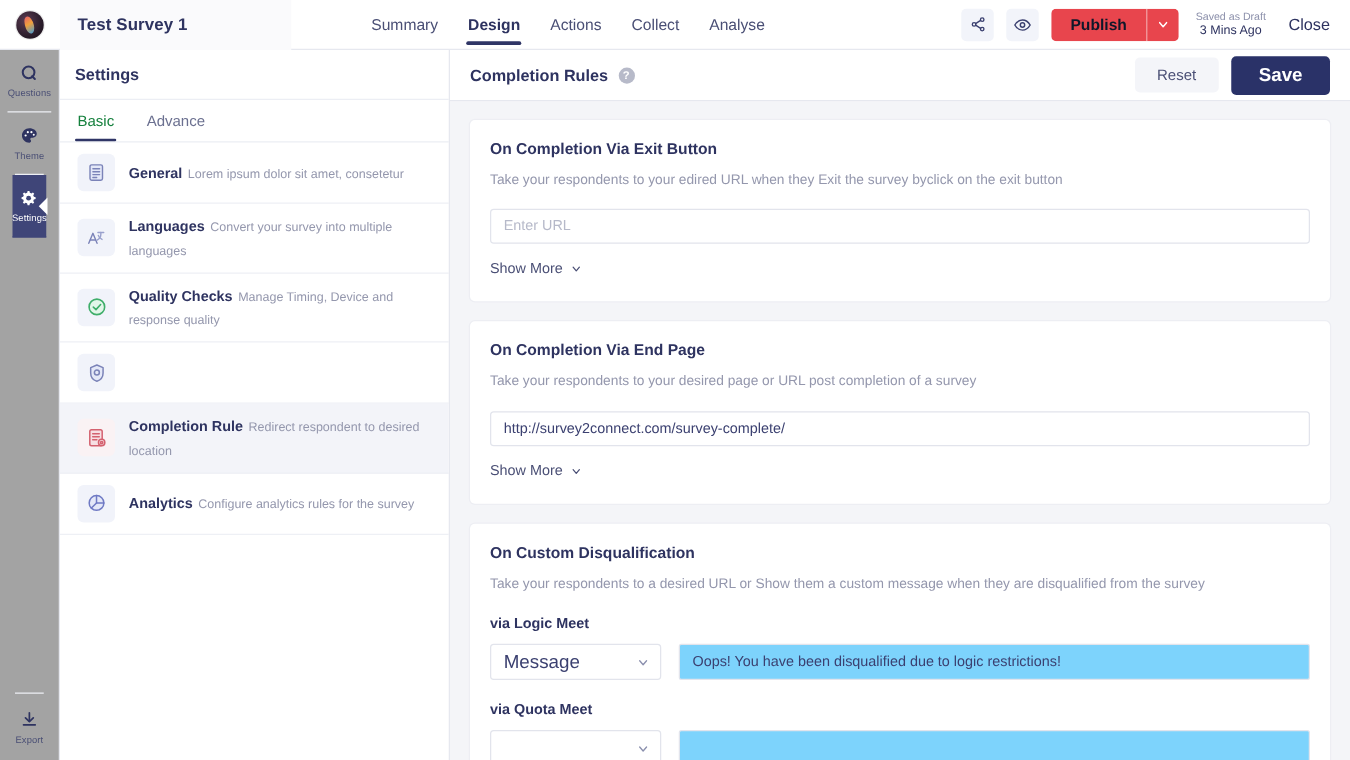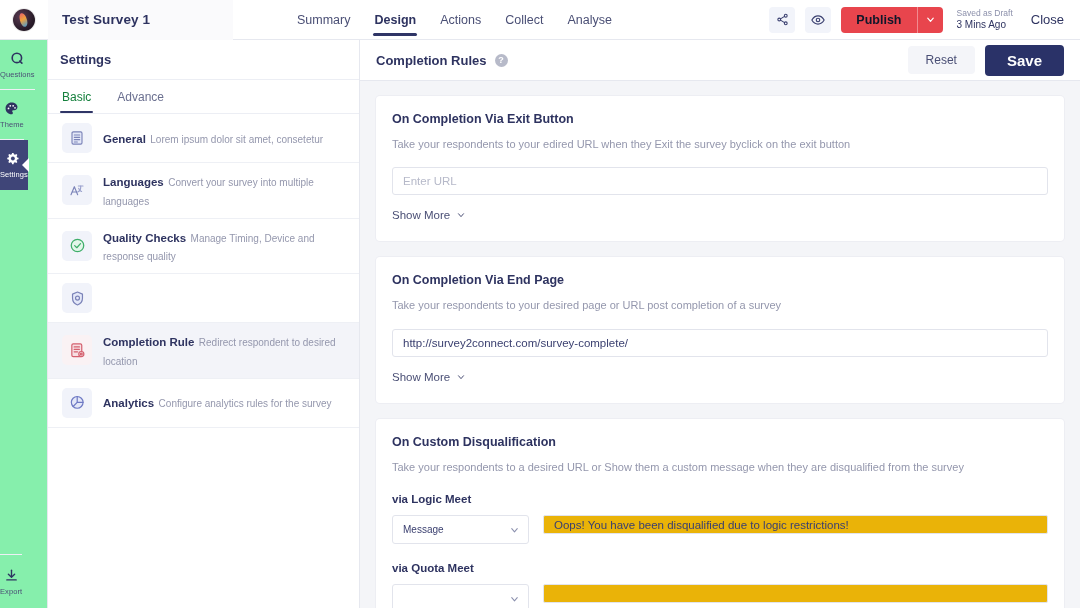--- a/index.html
+++ b/index.html
@@ -71,34 +71,34 @@
     background: #e8454d; color: #0f172a; font-size: 12.5px; font-weight: bold;
     padding: 0 15px; display: flex; align-items: center; cursor: pointer;
     border: none;
   }
   .publish-caret {
     background: #e8454d; width: 26px;
     border-left: 1px solid rgba(255,255,255,.38);
     display: flex; align-items: center; justify-content: center; cursor: pointer;
   }
   .saved-box {
-    margin-left: 14px; line-height: 1.25;
+    margin-left: 14px; text-align: center; line-height: 1.25;
     font-size: 8.5px; color: #8c90ab; padding-right: 4px;
   }
   .saved-box .s2 { font-size: 10px; font-weight: normal; color: #2e3360; display: block; }
   .close-btn {
     margin-left: 12px; margin-right: 14px; font-size: 13px; color: #2e3360;
     cursor: pointer; padding: 4px 2px;
   }
 
   
   .rail {
     position: absolute; top: 40px; left: 0; width: 48px; height: 568px;
-    background: #86efac; border-right: 1px solid #e6e8ef;
-    display: flex; flex-direction: column; align-items: flex-start;
+    background: #a3a3a3; border-right: 1px solid #e6e8ef;
+    display: flex; flex-direction: column; align-items: center;
     z-index: 30;
   }
   .rail-item {
     height: 50px; display: flex; flex-direction: column;
     align-items: center; justify-content: center; gap: 3px;
     cursor: pointer; position: relative;
     border-bottom: 1px solid #eef0f5;
   }
   .rail-item .rl {
     font-size: 7.5px; color: #4a4f75; letter-spacing: .1px;
@@ -207,26 +207,26 @@
   }
   .sub-label {
     font-size: 11.5px; font-weight: bold; color: #2e3360; margin-top: 18px;
   }
   .row2 { display: flex; gap: 14px; margin-top: 10px; }
   .select-wrap { position: relative; width: 137px; flex: 0 0 137px; }
   .select-box {
     width: 100%; height: 29px; border: 1px solid #e2e4ec; border-radius: 3px;
     background: #fff; padding: 0 24px 0 10px;
     display: flex; align-items: center;
-    font-size: 10px; color: #3b4070; cursor: pointer;
+    font-size: 15px; color: #3b4070; cursor: pointer;
   }
   .select-caret { position: absolute; right: 9px; top: 50%; transform: translateY(-50%); pointer-events: none; }
   .msg-input {
-    flex: 1 1 auto; height: 19px;
-    border: 1px solid #e2e4ec; border-radius: 2px; background: #eab308;
+    flex: 1 1 auto; height: 29px;
+    border: 1px solid #e2e4ec; border-radius: 2px; background: #7dd3fc;
     padding: 0 10px; font-family: "Liberation Sans", sans-serif;
     font-size: 11.5px; color: #3b4070; outline: none;
   }
   svg { display: block; }
 </style>
 </head>
 <body>
 
 <div class="topbar">
   <div class="logo-wrap">

